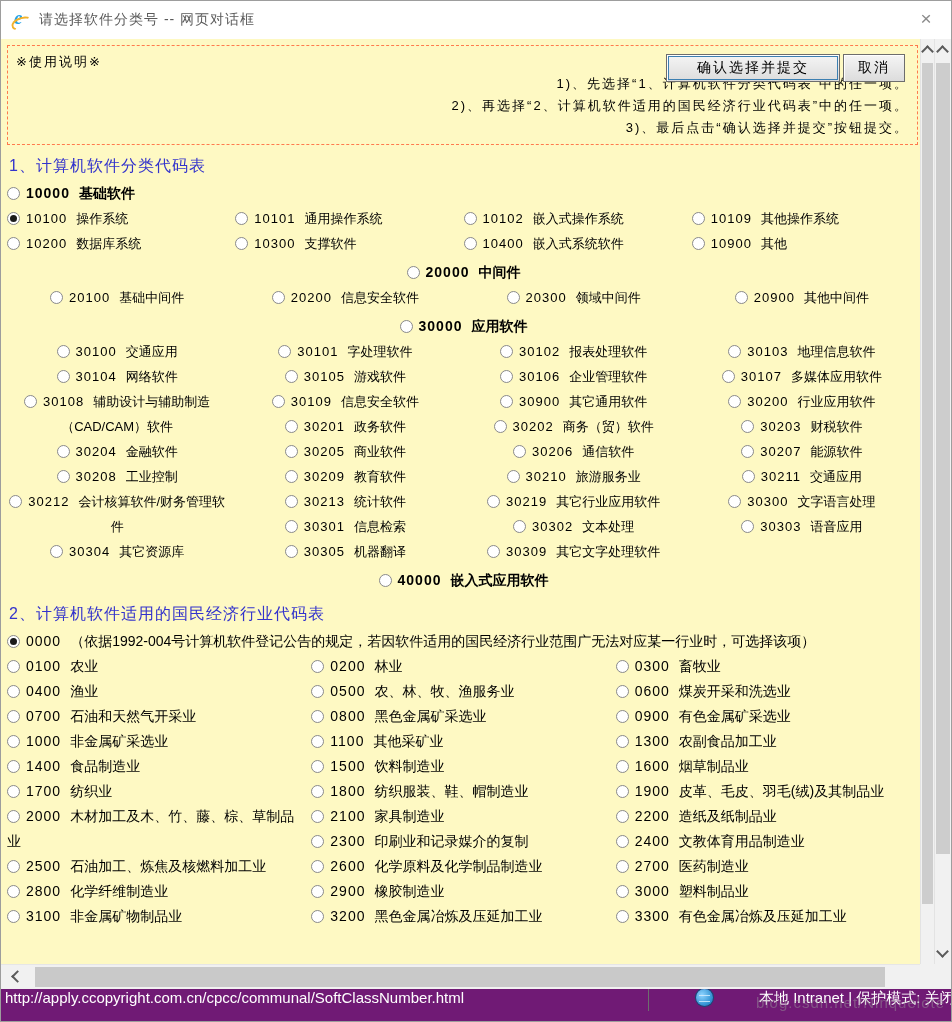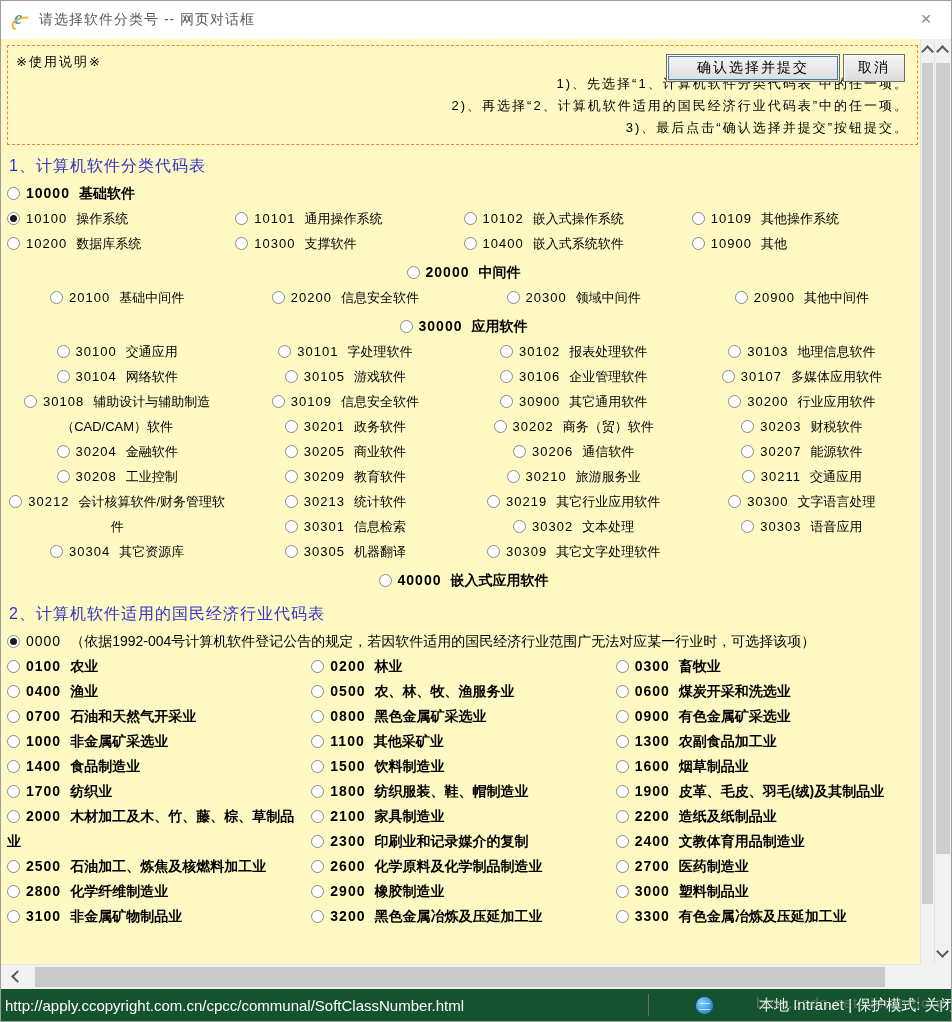--- a/index.html
+++ b/index.html
@@ -27,21 +27,21 @@
   .btn-row{position:absolute;top:8px;right:12px;display:flex;gap:3px;}
   .btn{font-family:inherit;font-size:14px;letter-spacing:2px;background:linear-gradient(#f5f5f5,#dcdcdc);border:1px solid #6d6d6d;box-shadow:inset 1px 1px 0 #fff;padding:4px 14px;cursor:pointer;color:#000;}
   .btn.primary{padding:4px 30px;outline:1px solid #3c7fb1;outline-offset:-3px;}
 
   .section-heading{font-size:16px;font-weight:normal;color:#3333cc;letter-spacing:1px;margin:8px 3px 2px 2px;line-height:26px;}
 
   .group{margin-top:2px;}
   .group + .group{margin-top:4px;text-align:center;}
   .cols{display:flex;}
   .cols .col{width:25%;box-sizing:border-box;padding-right:8px;}
-  .industry-cols .col{width:33.333%;font-weight:bold;}
+  .industry-cols .col{width:33.333%;}
 
   .radio-item{display:block;font-size:13px;line-height:25px;cursor:pointer;}
   .radio-item.hdr{font-weight:bold;font-size:14px;}
   .industry-area .radio-item{font-size:14px;}
   .radio{display:inline-block;width:13px;height:13px;border:1px solid #8a8a8a;border-radius:50%;background:#fff;vertical-align:-2px;margin-right:6px;position:relative;box-sizing:border-box;}
   .radio-item.checked .radio::after{content:"";position:absolute;left:2px;top:2px;width:7px;height:7px;border-radius:50%;background:#1a1a1a;}
   .code{margin-right:9px;letter-spacing:1px;}
 
   
   .vsb{position:absolute;top:38px;bottom:57px;background:#f1f1f1;}
@@ -61,21 +61,21 @@
   .vsb .chev.down{bottom:8px;}
 
   .hsb{position:absolute;left:0;right:0;bottom:32px;height:25px;background:#f1f1f1;border-top:1px solid #e6e6e6;box-sizing:border-box;}
   .hsb .thumb{position:absolute;top:2px;bottom:2px;left:34px;right:66px;background:#c9c9c9;}
   .hsb .chev{top:50%;margin-top:-5px;}
   .hsb .chev.left{left:12px;}
   .hsb .chev.right{right:12px;}
   .sb-corner{position:absolute;right:0;bottom:32px;width:31px;height:25px;background:#f1f1f1;}
 
   
-  .statusbar{position:absolute;left:0;right:0;bottom:0;height:32px;background:#14532d;color:#fff;display:flex;align-items:center;overflow:hidden;gap:39px;}
+  .statusbar{position:absolute;left:0;right:0;bottom:0;height:32px;background:#701a75;color:#fff;display:flex;overflow:hidden;gap:39px;}
   .status-url{flex:0 0 auto;width:596px;font-size:15px;padding-left:4px;white-space:nowrap;overflow:hidden;}
   .status-div{flex:0 0 auto;width:1px;height:22px;background:#6d6d6d;margin:0 8px;}
   .globe-icon{flex:0 0 auto;width:17px;height:17px;border-radius:50%;background:radial-gradient(circle at 35% 35%,#8fd4ff,#2b8fd0 70%);position:relative;margin-right:7px;box-shadow:0 0 0 1px #0d4f77;}
   .globe-icon::after{content:"";position:absolute;left:3px;top:6px;width:11px;height:5px;border-top:1px solid #d6efff;border-bottom:1px solid #d6efff;opacity:.8;}
   .status-zone{font-size:15px;white-space:nowrap;}
   .watermark{position:absolute;right:6px;top:5px;font-size:15px;color:#9b9b9b;opacity:.45;letter-spacing:1px;pointer-events:none;}
 </style>
 </head>
 <body>
 

